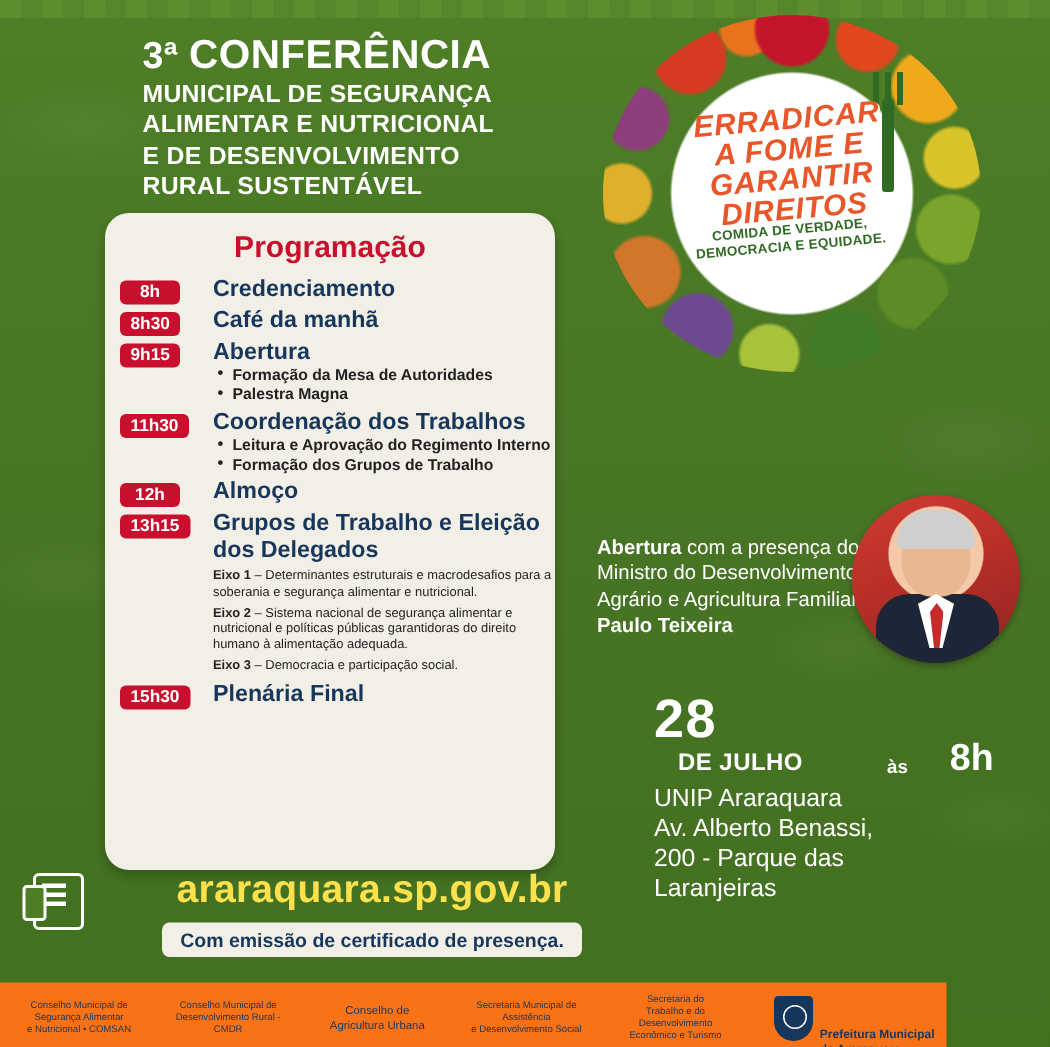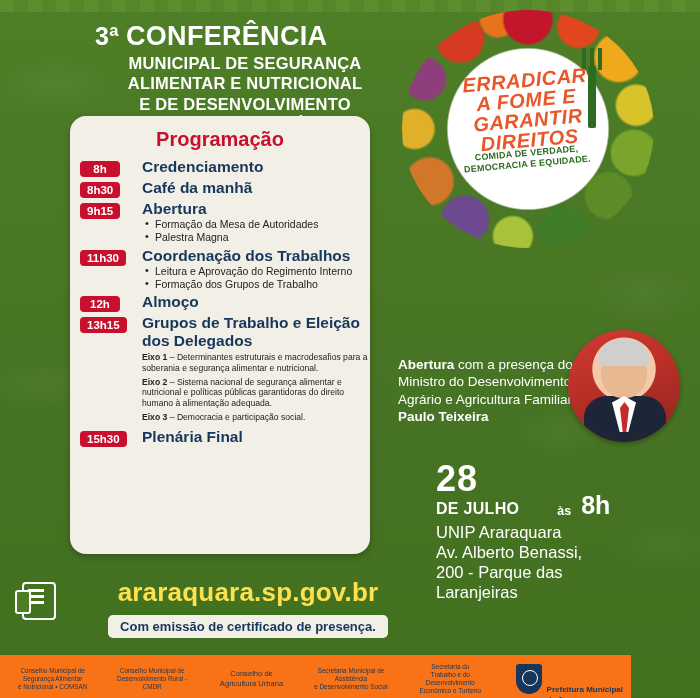--- a/index.html
+++ b/index.html
@@ -29,21 +29,21 @@
     opacity:.55;z-index:1;
   }
   .wrap{position:absolute;inset:0;z-index:2;}
 
   
   .title-block{
     position:absolute;left:95px;top:22px;width:300px;color:#ffffff;
   }
   .t1{font-size:25px;font-weight:bold;line-height:1.05;letter-spacing:.3px;}
   .t1 .big{font-size:27px;}
-  .t2{font-size:16.5px;font-weight:bold;line-height:1.22;margin-top:3px;letter-spacing:.2px;text-align:center;}
+  .t2{font-size:16.5px;font-weight:bold;line-height:1.22;margin-top:3px;letter-spacing:.2px;}
 
   
   .veg-wrap{position:absolute;left:392px;top:8px;width:290px;height:245px;}
   .veg-circle{
     position:absolute;left:28px;top:18px;width:215px;height:205px;border-radius:50%;
     background:radial-gradient(circle at 50% 50%, #ffffff 0 52%, rgba(255,255,255,0.0) 53%);
   }
   .veg-ring{
     position:absolute;left:10px;top:2px;width:252px;height:238px;border-radius:50%;
     background:
@@ -82,40 +82,40 @@
   .fork:before{
     content:"";position:absolute;left:-6px;top:-18px;width:20px;height:22px;
     background:
       linear-gradient(#2f6b22,#2f6b22) 0 0/4px 22px no-repeat,
       linear-gradient(#2f6b22,#2f6b22) 8px 0/4px 22px no-repeat,
       linear-gradient(#2f6b22,#2f6b22) 16px 0/4px 22px no-repeat;
   }
 
   
   .card{
-    position:absolute;left:70px;top:116px;width:300px;height:438px;
+    position:absolute;left:70px;top:142px;width:300px;height:438px;
     background:#f2efe6;border-radius:16px;box-shadow:0 3px 7px rgba(0,0,0,.25);
   }
   .card-title{
     text-align:center;color:#c8102e;font-weight:bold;font-size:20px;margin-top:12px;
   }
   .sched{position:relative;margin-top:6px;}
   .row{display:flex;align-items:flex-start;padding:1px 0 1px 10px;}
   .time{
     flex:0 0 54px;margin-top:1px;
   }
   .time span{
     display:inline-block;background:#c8102e;color:#fff;font-weight:bold;font-size:11.5px;
     padding:2px 7px;border-radius:4px;min-width:26px;text-align:center;
   }
   .evt{flex:1;padding-left:8px;}
   .evt .h{
     color:#16365c;font-weight:bold;font-size:15.5px;line-height:1.12;
   }
-  .evt ul{margin:1px 0 0 0;padding-left:11px;list-style:none;}
+  .evt ul{margin:1px 0 0 0;padding-left:11px;list-style:none;font-weight:bold;}
   .evt ul li{
     color:#222;font-size:10.5px;line-height:1.25;position:relative;padding-left:2px;
   }
   .evt ul li:before{
     content:"•";position:absolute;left:-8px;top:-1px;color:#222;font-size:11px;
   }
   .eixos{margin-top:3px;}
   .eixo{color:#222;font-size:8.6px;line-height:1.26;margin-bottom:3px;}
   .eixo b{font-weight:bold;}
 
@@ -148,21 +148,21 @@
     clip-path:polygon(50% 0,100% 18%,68% 100%,32% 100%,0 18%);
   }
   .portrait .tie{
     position:absolute;left:52px;top:72px;width:9px;height:30px;background:#c52b2b;
     clip-path:polygon(50% 0,100% 20%,70% 100%,30% 100%,0 20%);
   }
 
   
   .date-block{position:absolute;left:436px;top:462px;width:250px;color:#ffffff;}
   .d-num{font-size:36px;font-weight:bold;line-height:.92;letter-spacing:1px;}
-  .d-line{display:flex;align-items:flex-end;gap:10px;margin-top:-2px;}
+  .d-line{display:flex;align-items:flex-end;gap:28px;margin-top:-2px;margin-left:16px;}
   .d-mes{font-size:16px;font-weight:bold;letter-spacing:.3px;}
   .d-as{font-size:12.5px;font-weight:bold;margin-left:28px;}
   .d-hora{font-size:25px;font-weight:bold;line-height:1;}
   .d-local{font-size:16.5px;font-weight:normal;line-height:1.22;margin-top:4px;}
 
   
   .site-block{position:absolute;left:58px;top:576px;width:380px;text-align:center;}
   .site-pre{color:#ffffff;font-size:14.5px;font-weight:bold;}
   .site-url{color:#ffe14d;font-size:26px;font-weight:bold;letter-spacing:.2px;margin-top:1px;}
   .site-note{

